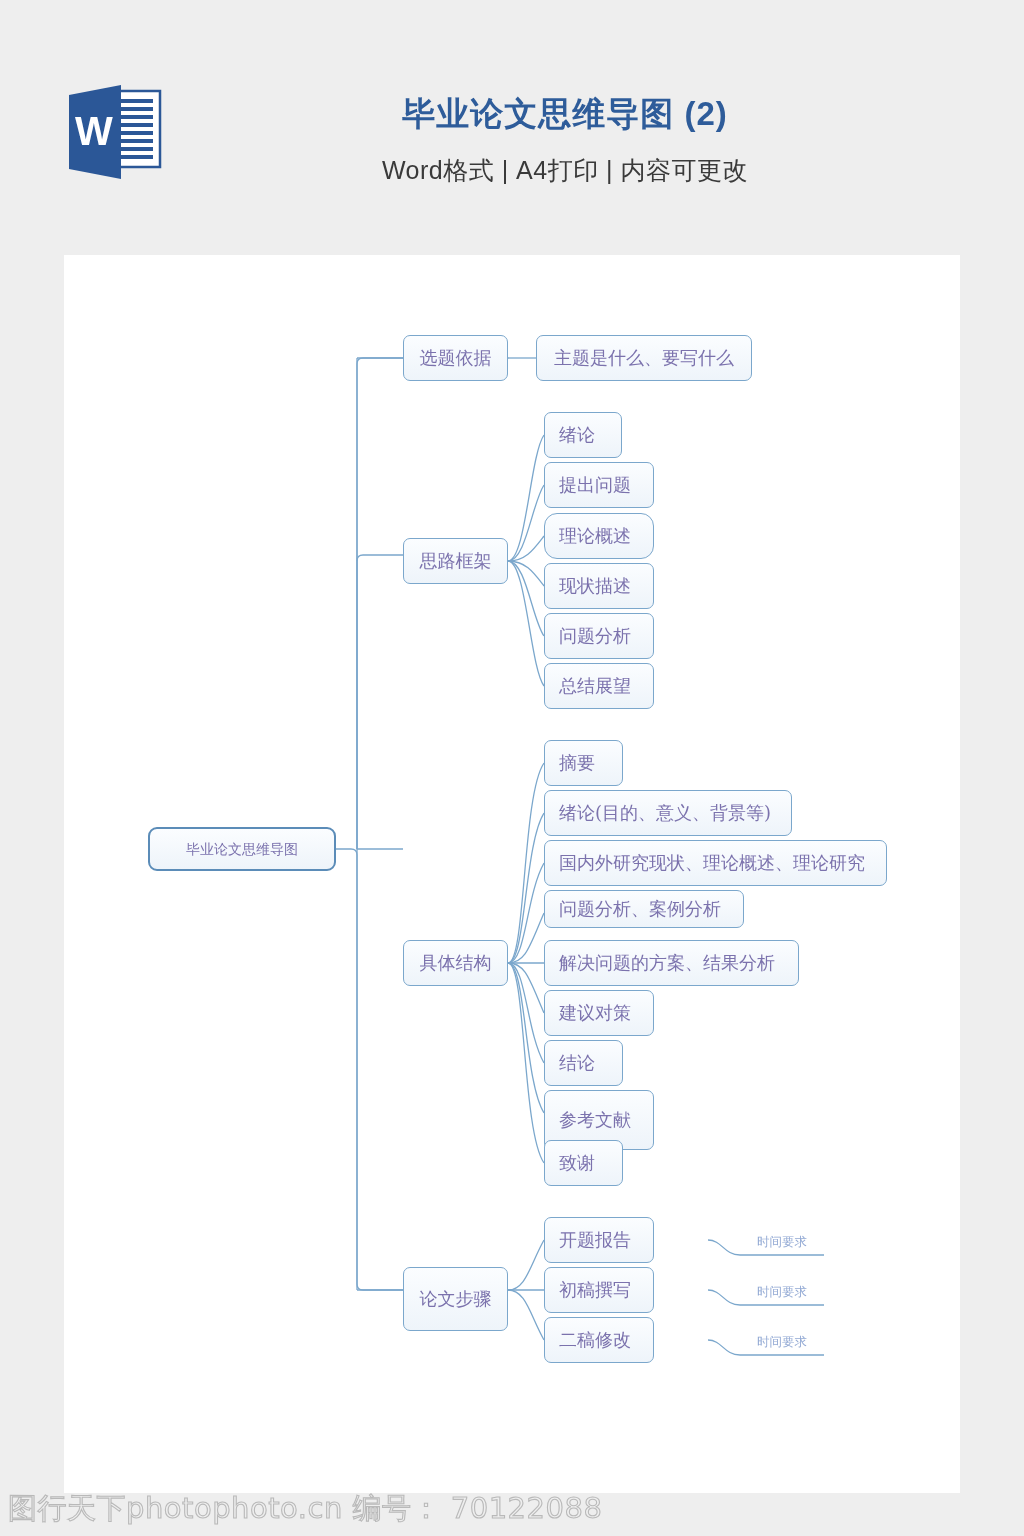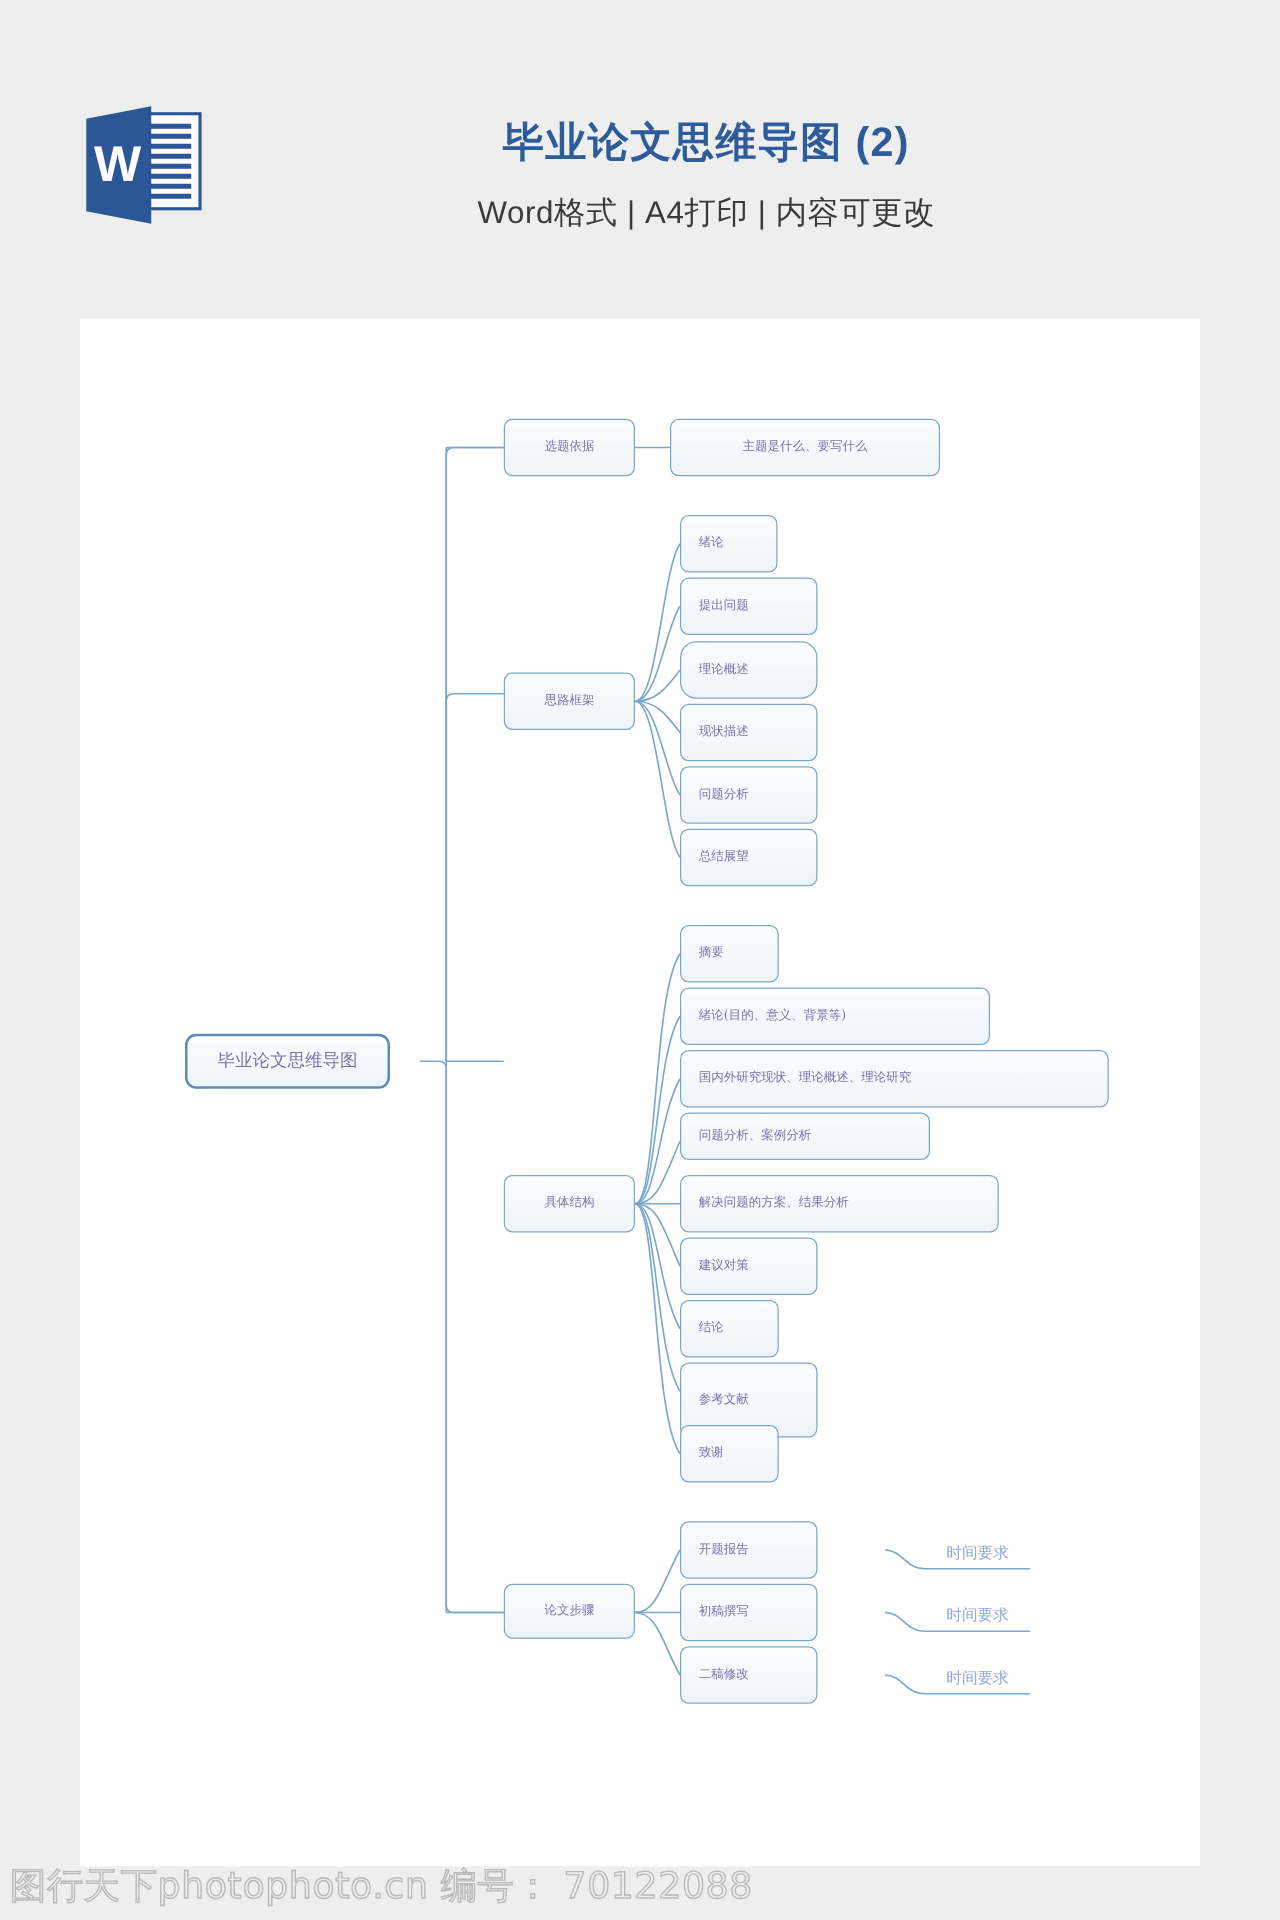--- a/index.html
+++ b/index.html
@@ -35,21 +35,21 @@
   .map { position: absolute; left: 0; top: 0; width: 896px; height: 1238px; }
   .edges { position: absolute; left: 0; top: 0; width: 896px; height: 1238px; }
 
   .node {
     position: absolute;
     background: linear-gradient(180deg,#fbfdff 0%, #eef4fa 100%);
     border: 1px solid #7ba7cc;
     border-radius: 7px;
     color: #7b72ad;
     font-family: "DejaVu Serif", "Liberation Serif", serif;
-    font-size: 10px;
+    font-size: 18px;
     line-height: 1.2;
     display: flex; align-items: center;
   }
   .node.center { justify-content: center; }
   .node.left   { justify-content: flex-start; padding-left: 14px; }
   .node.root {
     border: 2px solid #5b8cb8; border-radius: 9px;
     font-size: 14px; color: #7b72ad;
   }
   .leaflabel {
@@ -138,21 +138,21 @@
           <path d="M444,1035 C462,1035 466,1010 480,985"></path>
           <path d="M444,1035 H480"></path>
           <path d="M444,1035 C462,1035 466,1060 480,1085"></path>
 
           <path d="M644,985 C658,985 660,1000 676,1000 H760"></path>
           <path d="M644,1035 C658,1035 660,1050 676,1050 H760"></path>
           <path d="M644,1085 C658,1085 660,1100 676,1100 H760"></path>
         </g>
       </svg>
 
-      <div class="node root center" style="left:84px; top:572px; width:164px; height:44px;">毕业论文思维导图</div>
+      <div class="node root center" style="left:84px; top:572px; width:188px; height:44px;">毕业论文思维导图</div>
 
       <div class="node center" style="left:339px; top:80px; width:105px; height:46px;">选题依据</div>
       <div class="node center" style="left:472px; top:80px; width:216px; height:46px;">主题是什么、要写什么</div>
 
       <div class="node center" style="left:339px; top:283px; width:105px; height:46px;">思路框架</div>
       <div class="node left" style="left:480px; top:157px; width:78px; height:46px;">绪论</div>
       <div class="node left" style="left:480px; top:207px; width:110px; height:46px;">提出问题</div>
       <div class="node left" style="left:480px; top:258px; width:110px; height:46px;border-radius:13px;">理论概述</div>
       <div class="node left" style="left:480px; top:308px; width:110px; height:46px;">现状描述</div>
       <div class="node left" style="left:480px; top:358px; width:110px; height:46px;">问题分析</div>
@@ -162,21 +162,21 @@
       <div class="node left" style="left:480px; top:485px; width:79px; height:46px;">摘要</div>
       <div class="node left" style="left:480px; top:535px; width:248px; height:46px;">绪论(目的、意义、背景等)</div>
       <div class="node left" style="left:480px; top:585px; width:343px; height:46px;">国内外研究现状、理论概述、理论研究</div>
       <div class="node left" style="left:480px; top:635px; width:200px; height:38px;">问题分析、案例分析</div>
       <div class="node left" style="left:480px; top:685px; width:255px; height:46px;">解决问题的方案、结果分析</div>
       <div class="node left" style="left:480px; top:735px; width:110px; height:46px;">建议对策</div>
       <div class="node left" style="left:480px; top:785px; width:79px; height:46px;">结论</div>
       <div class="node left" style="left:480px; top:835px; width:110px; height:60px;">参考文献</div>
       <div class="node left" style="left:480px; top:885px; width:79px; height:46px;">致谢</div>
 
-      <div class="node center" style="left:339px; top:1012px; width:105px; height:44px;">论文步骤</div>
+      <div class="node center" style="left:339px; top:1012px; width:105px; height:64px;">论文步骤</div>
       <div class="node left" style="left:480px; top:962px; width:110px; height:46px;">开题报告</div>
       <div class="node left" style="left:480px; top:1012px; width:110px; height:46px;">初稿撰写</div>
       <div class="node left" style="left:480px; top:1062px; width:110px; height:46px;">二稿修改</div>
 
       <div class="leaflabel" style="left:676px; top:962px; width:84px; height:38px;">时间要求</div>
       <div class="leaflabel" style="left:676px; top:1012px; width:84px; height:38px;">时间要求</div>
       <div class="leaflabel" style="left:676px; top:1062px; width:84px; height:38px;">时间要求</div>
 
     </div>
   </div>

